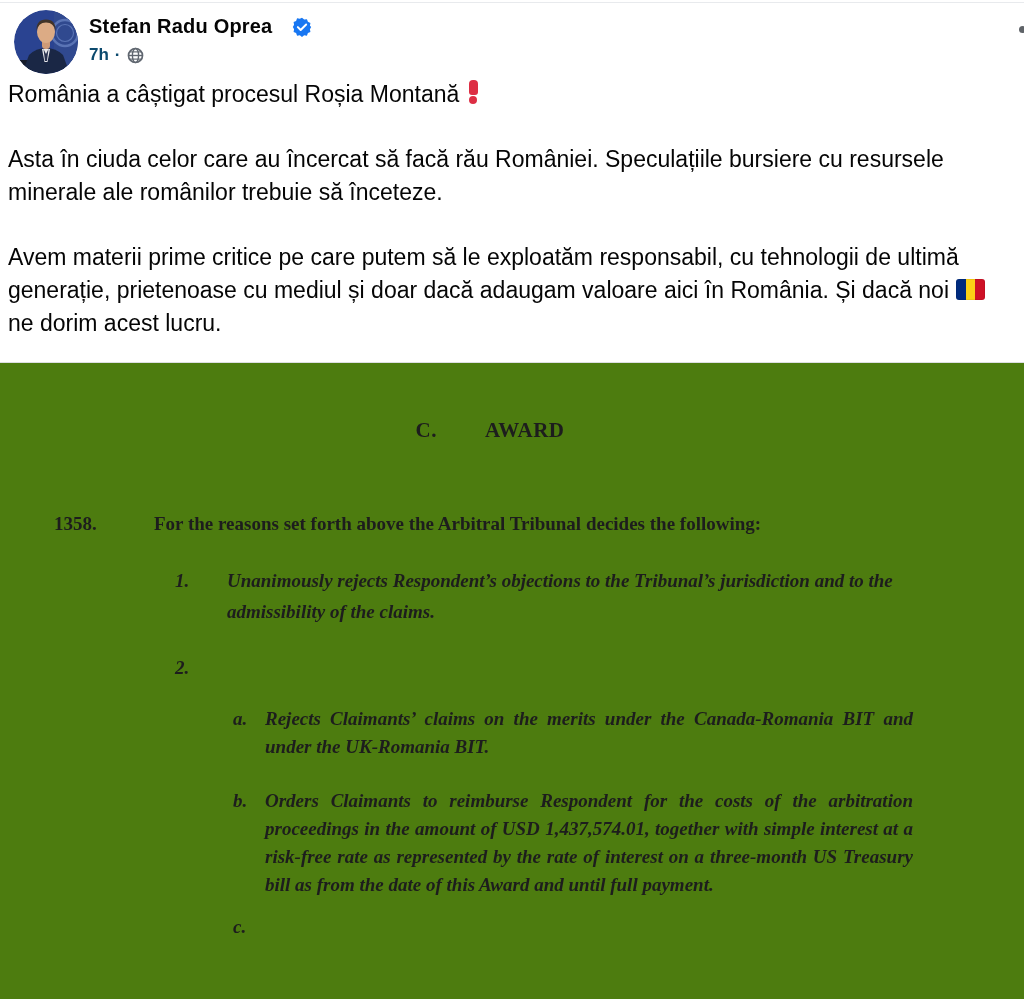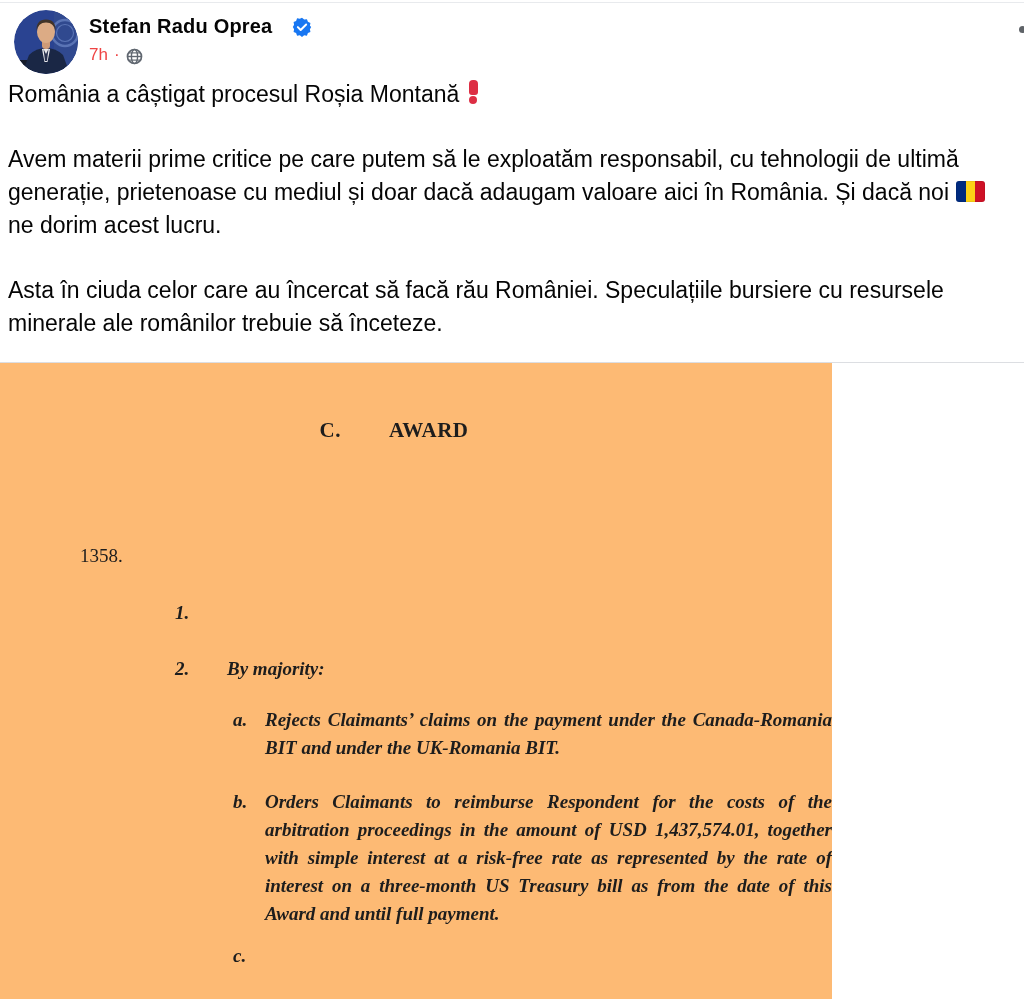--- a/index.html
+++ b/index.html
@@ -16,21 +16,21 @@
   .header { position: absolute; top: 10px; left: 14px; display: flex; gap: 11px; }
   .avatar {
     width: 64px; height: 64px; border-radius: 50%; overflow: hidden; flex: 0 0 64px;
     box-shadow: 0 0 0 1px rgba(0,0,0,.08) inset;
   }
   .avatar svg { display: block; }
   .h-text { padding-top: 5px; }
   .name-row { display: flex; align-items: center; gap: 20px; }
   .name { font-size: 20px; font-weight: 700; color: #050505; letter-spacing: .2px; }
   .badge { width: 20px; height: 20px; display: inline-block; }
-  .meta-row { display: flex; align-items: flex-end; gap: 6px; margin-top: 7px; color: #ef4444; font-size: 17px; }
+  .meta-row { display: flex; align-items: center; gap: 6px; margin-top: 7px; color: #0c4a6e; font-size: 17px; font-weight: bold; }
   .globe { width: 17px; height: 17px; display: inline-block; }
   .more-dot { position: absolute; top: 26px; right: -2px; width: 7px; height: 7px; border-radius: 50%; background: #5f6368; }
 
   
   .post-text { position: absolute; top: 78px; left: 8px; width: 1002px; font-size: 23px; line-height: 33px; color: #050505; }
   .post-text p { margin: 0 0 32px 0; }
 
   
   .excl { position: relative; display: inline-block; width: 12px; height: 25px; margin-left: 9px; vertical-align: -3px; }
   .excl .bar { position: absolute; top: 0; left: 1px; width: 9px; height: 15px; border-radius: 4px 4px 3px 3px; background: #DD2E44; }
@@ -40,27 +40,27 @@
   .flag-ro {
     display: inline-block; width: 29px; height: 21px; border-radius: 3px;
     margin: 0 7px; vertical-align: -2px;
     background: linear-gradient(to right, #002B7F 0 33.4%, #FCD116 33.4% 66.7%, #CE1126 66.7% 100%);
     box-shadow: 0 0 0 1px rgba(0,0,0,.06) inset;
   }
 
   
   .divider { position: absolute; top: 362px; left: 0; width: 1024px; height: 1px; background: #dcdee2; }
   .doc {
-    position: absolute; top: 363px; left: 0; width: 832px; height: 636px;
-    background: #fdba74; overflow: hidden;
+    position: absolute; top: 363px; left: 0; width: 1024px; height: 636px;
+    background: #4d7c0f; overflow: hidden;
     font-family: "Liberation Serif", serif; color: #1d1d1d;
   }
   .doc-heading { margin-top: 55px; text-align: center; transform: translateX(-22px); font-weight: 700; font-size: 21px; letter-spacing: .5px; }
   .doc-heading .letter { margin-right: 48px; }
-  .doc-intro { margin-top: 102px; display: flex; padding-left: 80px; font-size: 19px; }
+  .doc-intro { margin-top: 70px; display: flex; padding-left: 54px; font-size: 19px; font-weight: bold; }
   .doc-intro .num { width: 100px; flex: 0 0 100px; }
   .doc-intro .itxt { width: 720px; }
 
   .doc-item { display: flex; font-size: 19px; font-weight: 700; font-style: italic; }
   .level1 { margin-left: 175px; line-height: 31px; }
   .level1 .marker { width: 52px; flex: 0 0 52px; }
   .level1 .itxt { width: 700px; }
   .level2 { margin-left: 233px; line-height: 28px; }
   .level2 .marker { width: 32px; flex: 0 0 32px; }
   .level2 .itxt { width: 648px; text-align: justify; }
@@ -123,46 +123,47 @@
             <line x1="2.3" y1="11.4" x2="13.7" y2="11.4" stroke="#606770" stroke-width="1.1"></line>
           </svg>
         </span>
       </div>
     </div>
   </div>
   <div class="more-dot"></div>
 
   <div class="post-text">
     <p><span>România a câștigat procesul Roșia Montană</span><span class="excl"><span class="bar"></span><span class="dot"></span></span></p>
+    <p>Asta în ciuda celor care au încercat să facă rău României. Speculațiile bursiere cu resursele minerale ale românilor trebuie să înceteze.</p>
     <p><span>Avem materii prime critice pe care putem să le exploatăm responsabil, cu tehnologii de ultimă generație, prietenoase cu mediul și doar dacă adaugam valoare aici în România. Și dacă noi</span><span class="flag-ro"></span><span>ne dorim acest lucru.</span></p>
-    <p>Asta în ciuda celor care au încercat să facă rău României. Speculațiile bursiere cu resursele minerale ale românilor trebuie să înceteze.</p>
   </div>
 
   <div class="divider"></div>
   <div class="doc">
     <div class="doc-heading">
       <span class="letter">C.</span><span>AWARD</span>
     </div>
 
     <div class="doc-intro">
       <span class="num">1358.</span>
+      <span class="itxt">For the reasons set forth above the Arbitral Tribunal decides the following:</span>
     </div>
 
     <div class="doc-item level1 mt-item1">
       <span class="marker">1.</span>
+      <span class="itxt">Unanimously rejects Respondent’s objections to the Tribunal’s jurisdiction and to the admissibility of the claims.</span>
     </div>
 
     <div class="doc-item level1 mt-item2">
       <span class="marker">2.</span>
-      <span class="itxt">By majority:</span>
     </div>
 
     <div class="doc-item level2 mt-suba">
       <span class="marker">a.</span>
-      <span class="itxt">Rejects Claimants’ claims on the payment under the Canada-Romania BIT and under the UK-Romania BIT.</span>
+      <span class="itxt">Rejects Claimants’ claims on the merits under the Canada-Romania BIT and under the UK-Romania BIT.</span>
     </div>
 
     <div class="doc-item level2 mt-subb">
       <span class="marker">b.</span>
       <span class="itxt">Orders Claimants to reimburse Respondent for the costs of the arbitration proceedings in the amount of USD 1,437,574.01, together with simple interest at a risk-free rate as represented by the rate of interest on a three-month US Treasury bill as from the date of this Award and until full payment.</span>
     </div>
 
     <div class="doc-item level2 mt-subc">
       <span class="marker">c.</span>
     </div>

